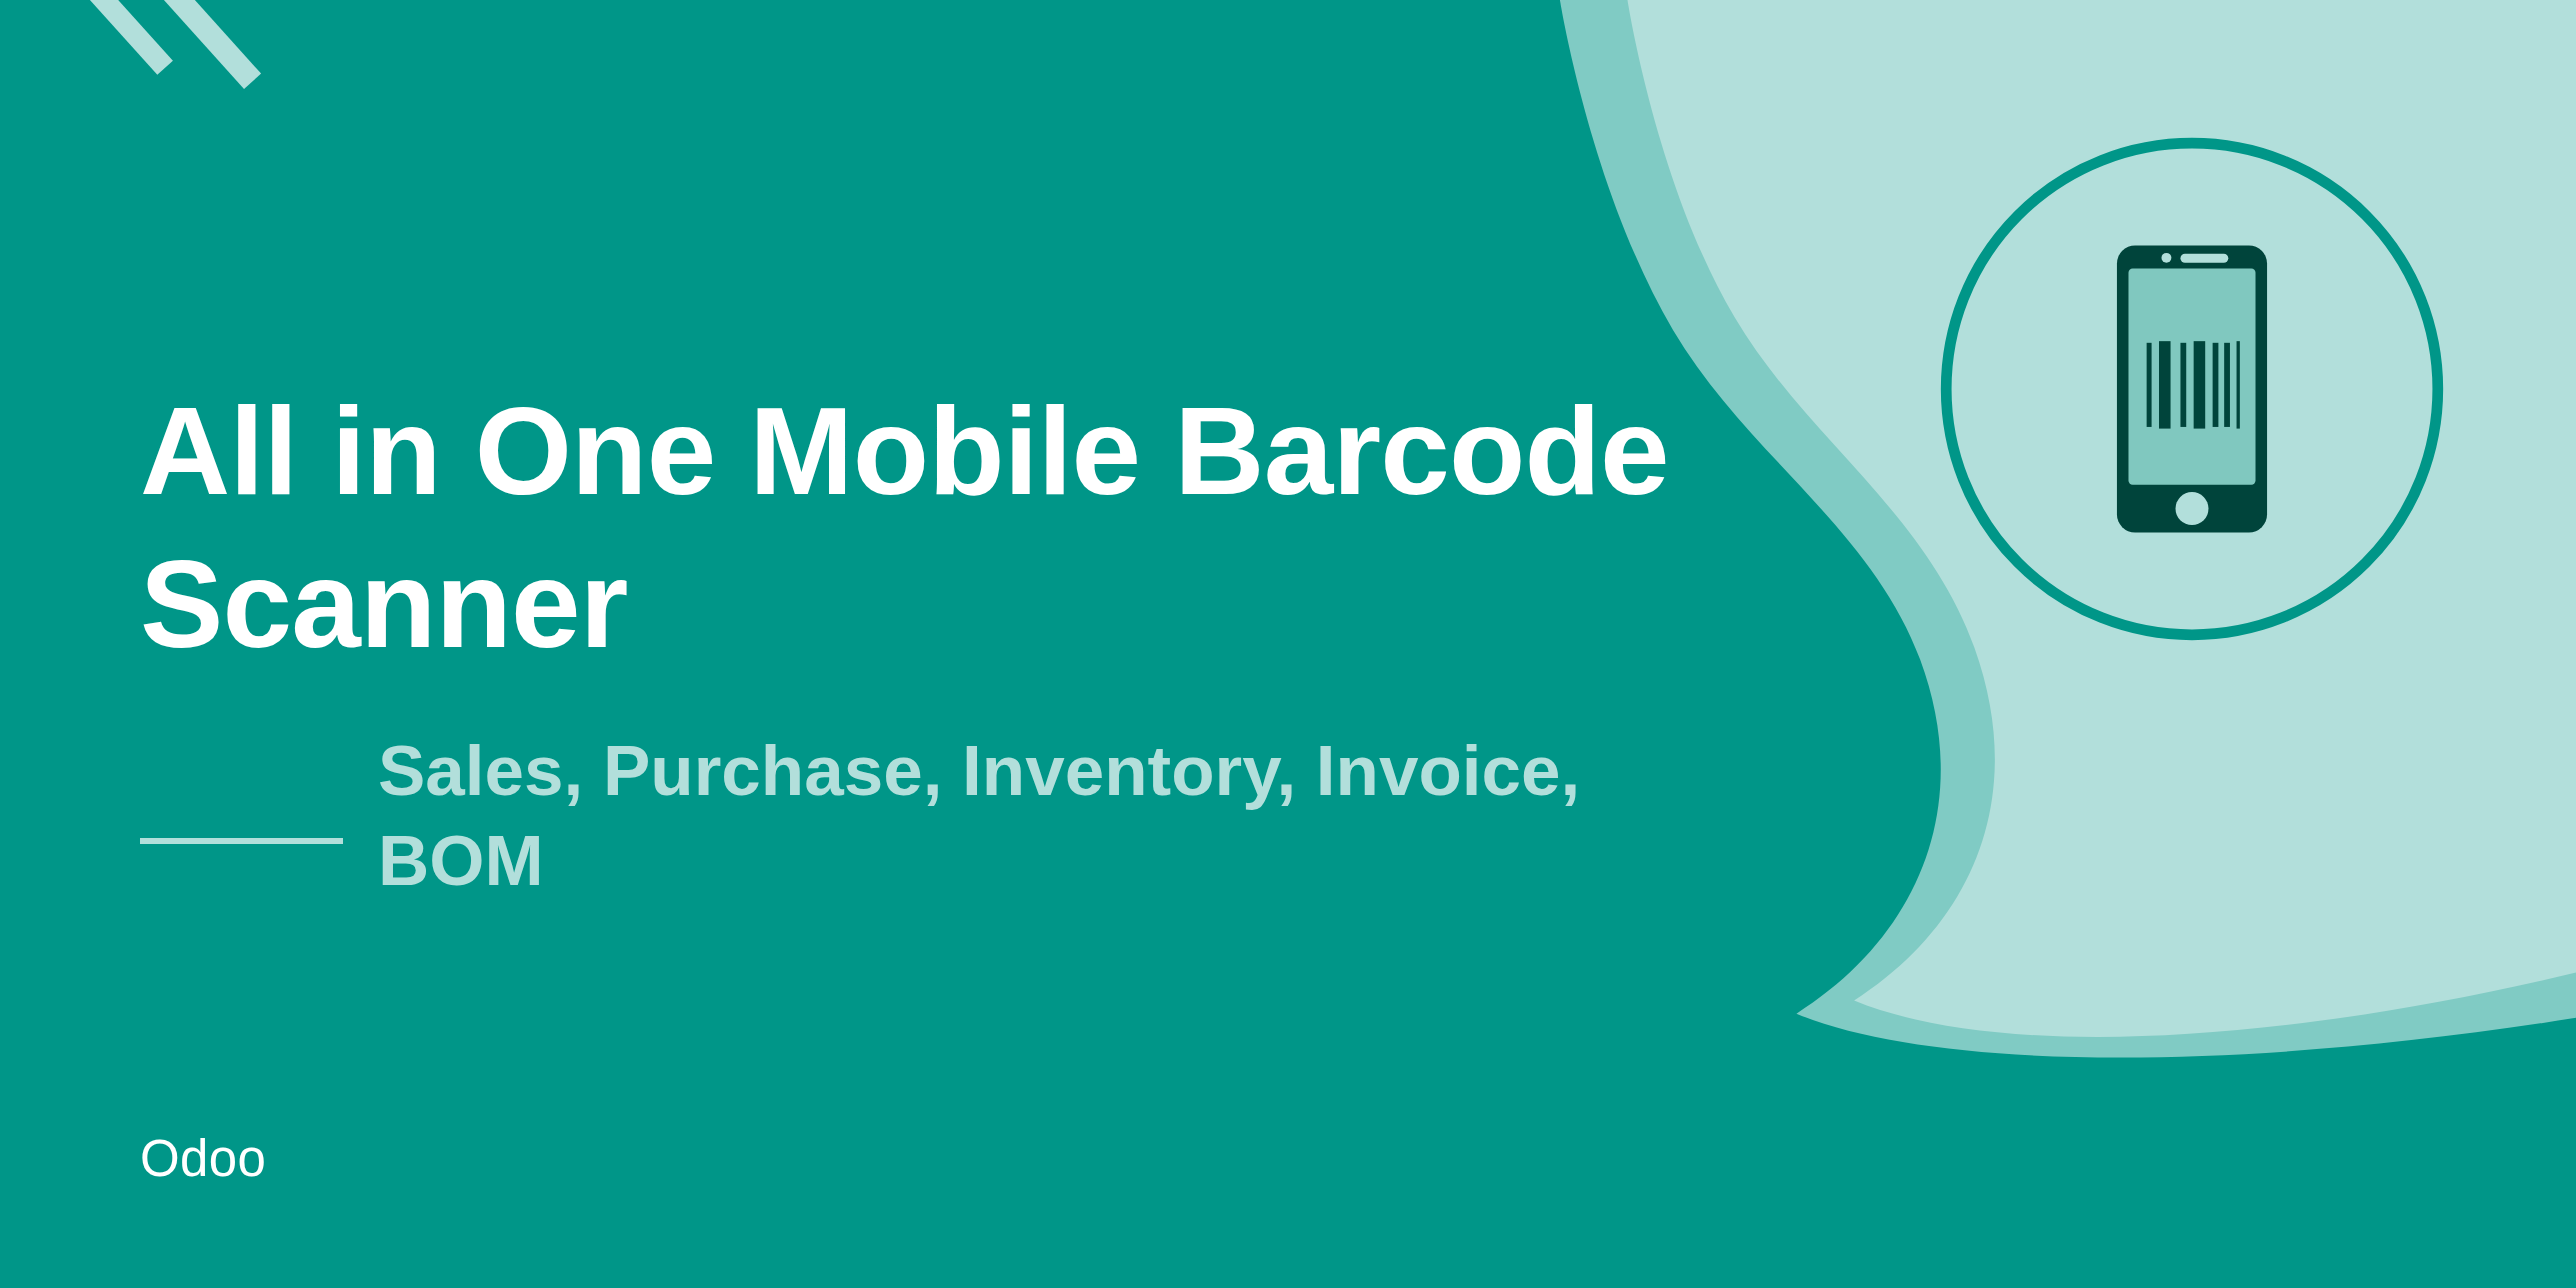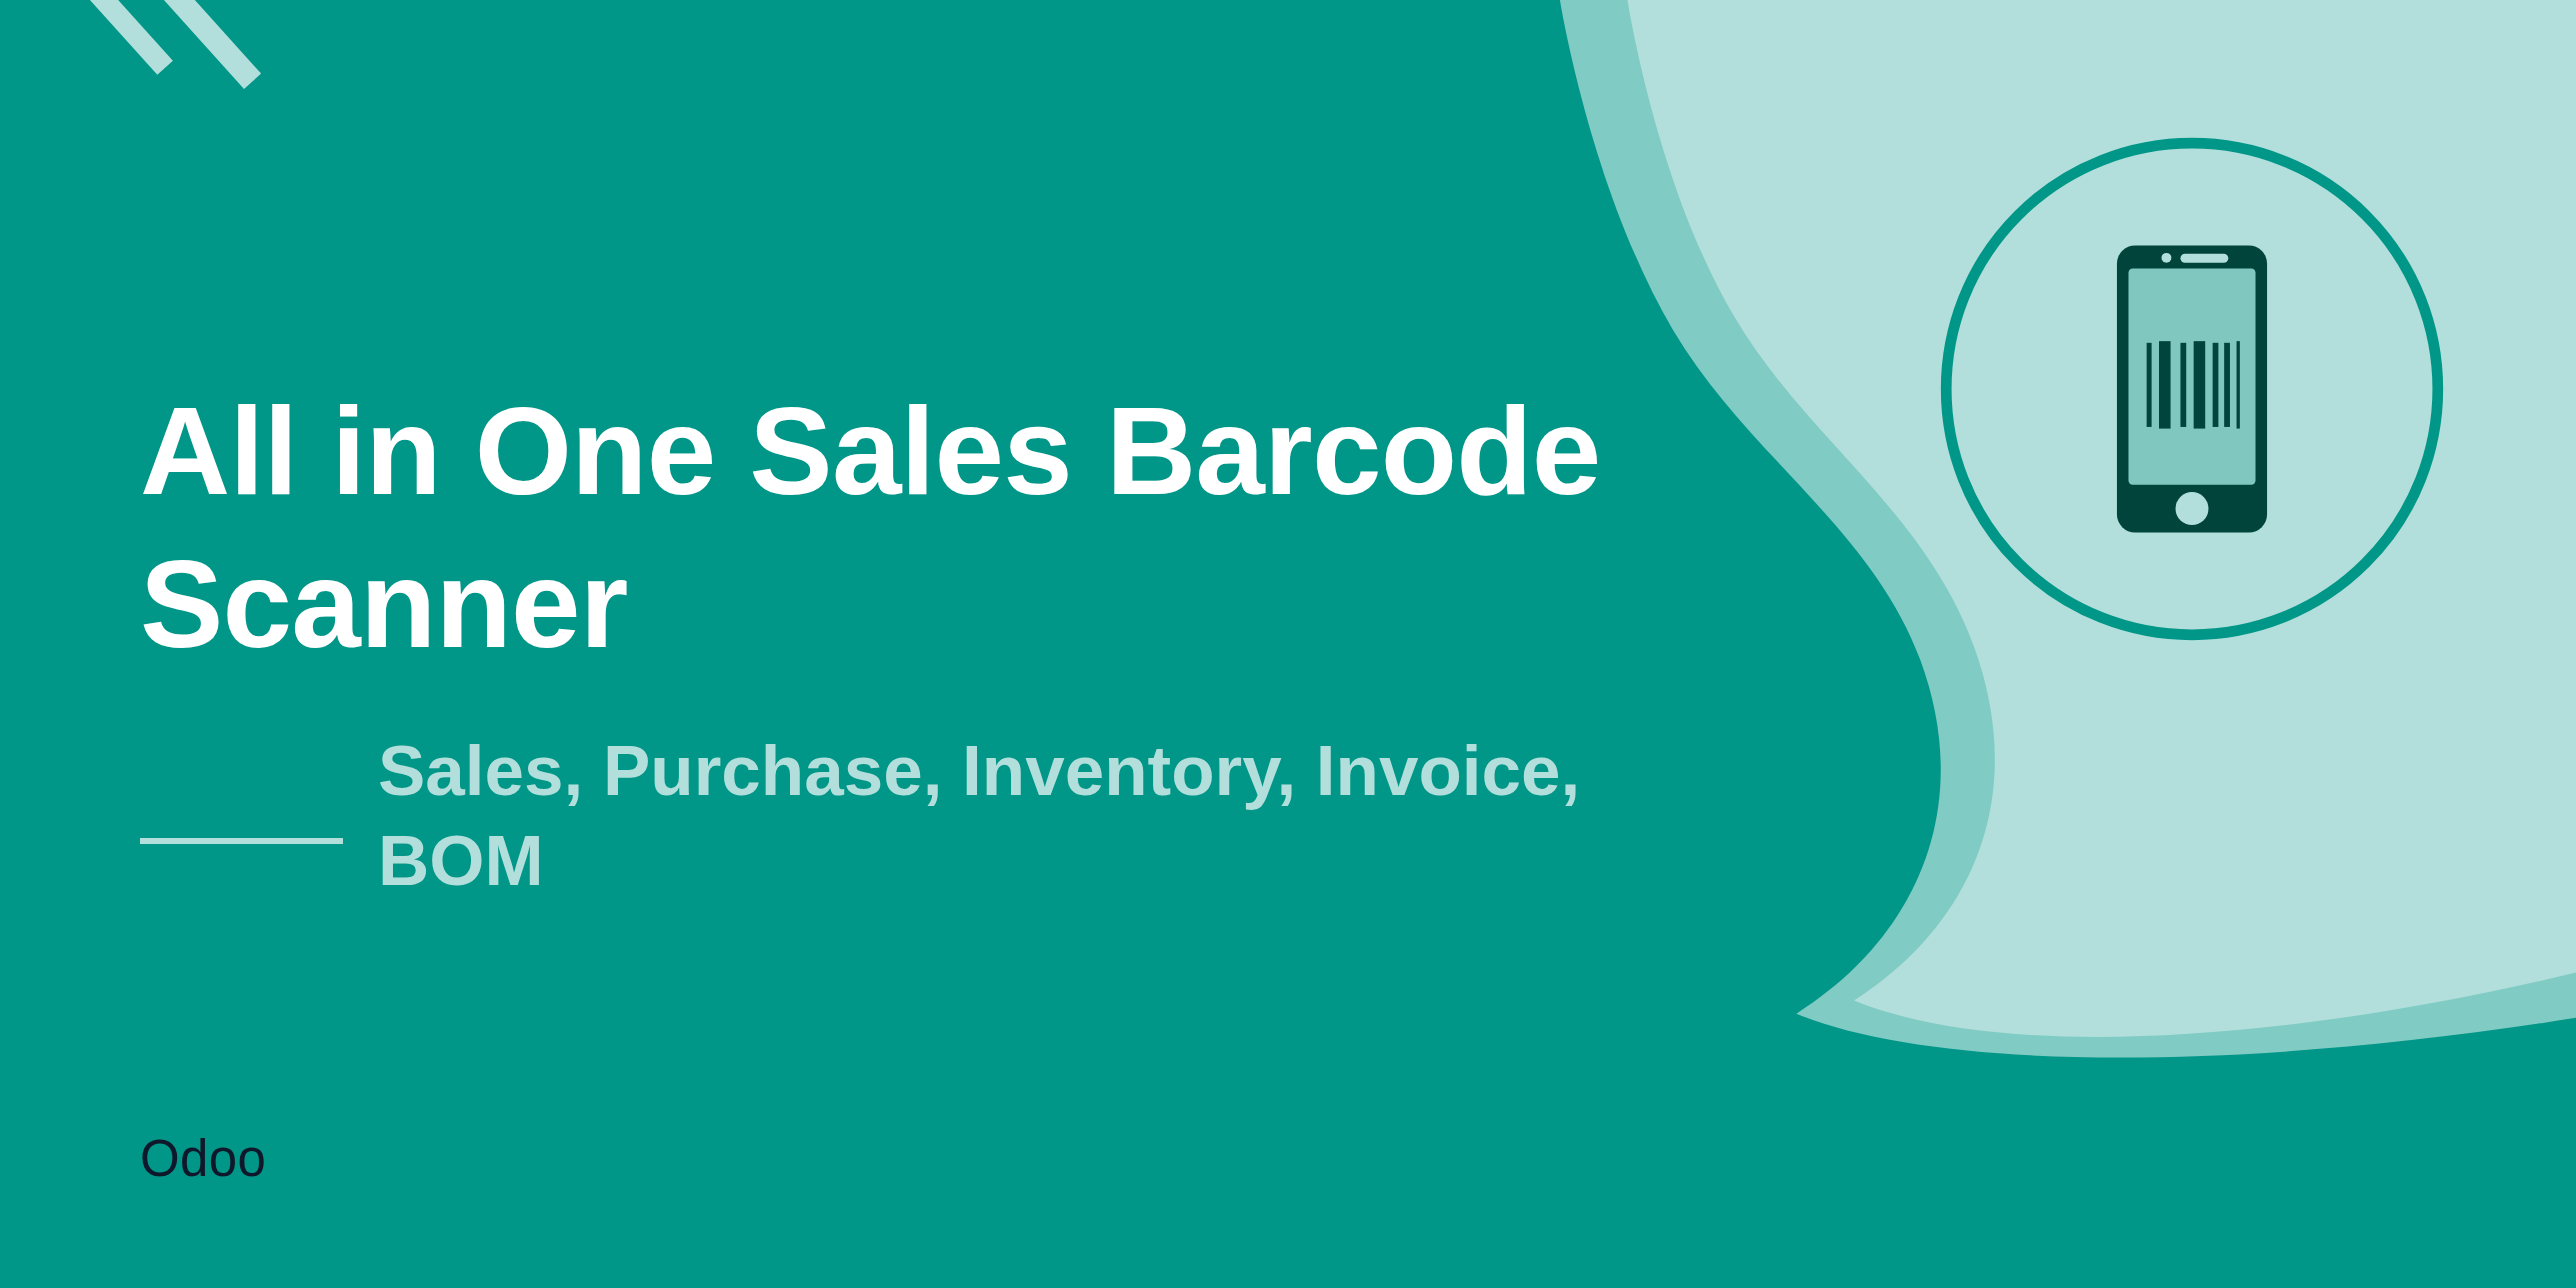--- a/index.html
+++ b/index.html
@@ -78,21 +78,21 @@
     font-weight:bold;
     line-height:1.27;
     max-width:1351px;
   }
 
   
   #footer-brand {
     position:absolute;
     left:140px;
     top:1129px;
-    color:#0f172a;
+    color:#ffffff;
     font-size:51px;
     font-weight:normal;
     letter-spacing:0.4px;
   }
 
   
   #icon-circle-wrap {
     position:absolute;
     left:1933px;
     top:130px;
@@ -120,21 +120,21 @@
              C2192,532 2336,620 2396,786
              C2460,965 2396,1120 2250,1214
              C2415,1282 2742,1272 3126,1180
              L3126,0 Z"></path>
   </svg>
 
   <div class="stripe" id="stripe-1"></div>
   <div class="stripe" id="stripe-2"></div>
 
   <div id="headline-block">
-    <h1 id="title">All in One Sales Barcode Scanner</h1>
+    <h1 id="title">All in One Mobile Barcode Scanner</h1>
 
     <div id="subtitle-row">
       <div id="subtitle-rule"></div>
       <div id="subtitle">Sales, Purchase, Inventory, Invoice, BOM</div>
     </div>
   </div>
 
   <div id="footer-brand">Odoo</div>
 
   <div id="icon-circle-wrap">

